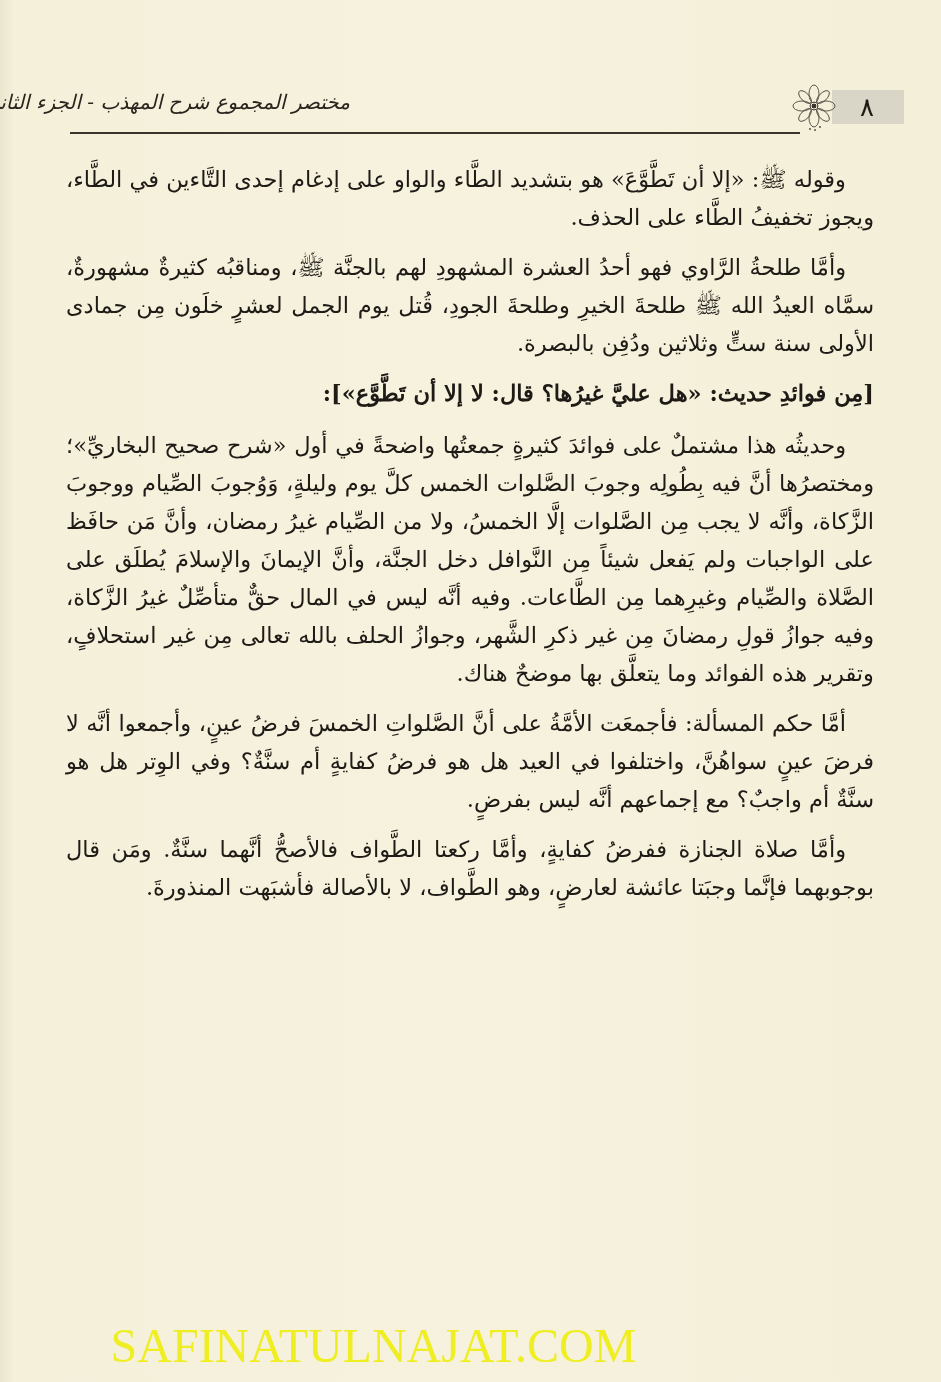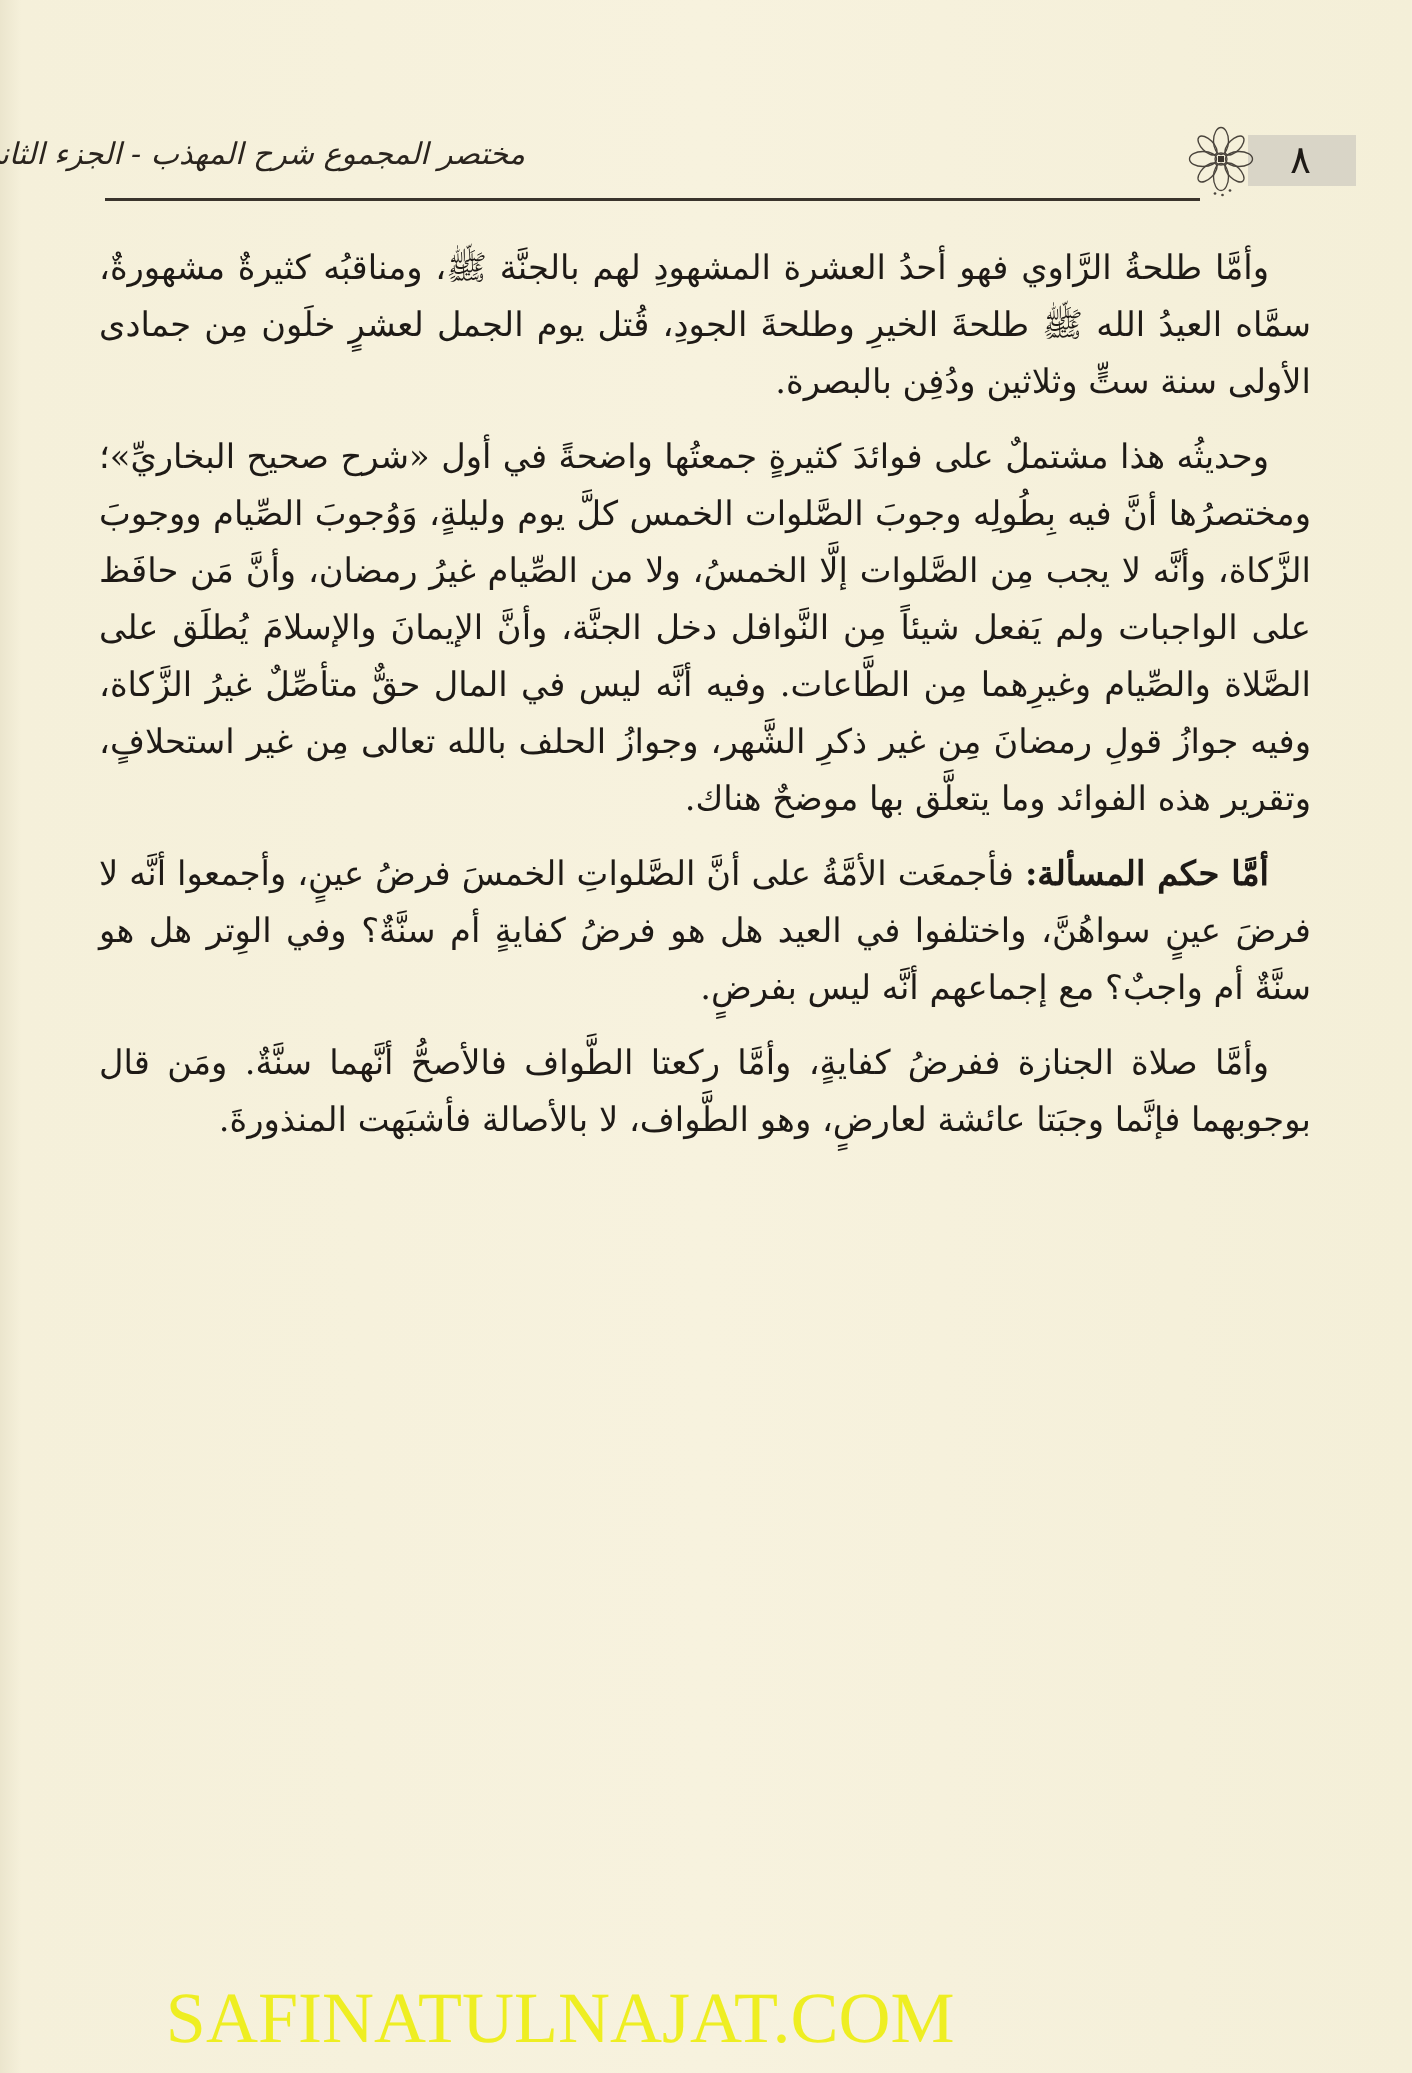--- a/index.html
+++ b/index.html
@@ -32,21 +32,21 @@
     }
     .rosette { position: absolute; left: 722px; top: 4px; width: 44px; height: 48px; }
     
     .content {
       position: absolute; left: 66px; top: 160px; width: 808px;
       direction: rtl; text-align: justify;
       font-size: 22.5px; line-height: 38px;
     }
     .para { margin: 0 0 12px 0; text-indent: 28px; }
     .heading { font-weight: bold; margin: 8px 0 14px 0; text-indent: 0; }
-    .bold { font-weight: bold; }
+    .bold { font-weight: normal; }
     .watermark {
       position: absolute; left: 0; width: 747px; top: 1318px; text-align: center;
       font-family: "Liberation Serif", serif; font-size: 48px; color: #eeee22;
       letter-spacing: 0px;
     }
   </style>
 </head>
 <body>
 
 <div class="page">
@@ -69,20 +69,22 @@
       </g>
       <rect x="20" y="20" width="4" height="4" fill="#3a342c"></rect>
       <circle cx="18" cy="45" r="0.9" fill="#4a443c"></circle>
       <circle cx="23" cy="46" r="0.9" fill="#4a443c"></circle>
       <circle cx="28" cy="43" r="0.9" fill="#4a443c"></circle>
     </svg>
     <div class="page-num">٨</div>
   </div>
 
   <div class="content">
+    <p class="para">وقوله ﷺ: «إلا أن تَطَّوَّعَ» هو بتشديد الطَّاء والواو على إدغام إحدى التَّاءين في الطَّاء، ويجوز تخفيفُ الطَّاء على الحذف.</p>
     <p class="para">وأمَّا طلحةُ الرَّاوي فهو أحدُ العشرة المشهودِ لهم بالجنَّة ﷺ، ومناقبُه كثيرةٌ مشهورةٌ، سمَّاه العيدُ الله ﷺ طلحةَ الخيرِ وطلحةَ الجودِ، قُتل يوم الجمل لعشرٍ خلَون مِن جمادى الأولى سنة ستٍّ وثلاثين ودُفِن بالبصرة.</p>
+    <p class="para heading">[مِن فوائدِ حديث: «هل عليَّ غيرُها؟ قال: لا إلا أن تَطَّوَّع»]:</p>
     <p class="para">وحديثُه هذا مشتملٌ على فوائدَ كثيرةٍ جمعتُها واضحةً في أول «شرح صحيح البخاريِّ»؛ ومختصرُها أنَّ فيه بِطُولِه وجوبَ الصَّلوات الخمس كلَّ يوم وليلةٍ، وَوُجوبَ الصِّيام ووجوبَ الزَّكاة، وأنَّه لا يجب مِن الصَّلوات إلَّا الخمسُ، ولا من الصِّيام غيرُ رمضان، وأنَّ مَن حافَظ على الواجبات ولم يَفعل شيئاً مِن النَّوافل دخل الجنَّة، وأنَّ الإيمانَ والإسلامَ يُطلَق على الصَّلاة والصِّيام وغيرِهما مِن الطَّاعات. وفيه أنَّه ليس في المال حقٌّ متأصِّلٌ غيرُ الزَّكاة، وفيه جوازُ قولِ رمضانَ مِن غير ذكرِ الشَّهر، وجوازُ الحلف بالله تعالى مِن غير استحلافٍ، وتقرير هذه الفوائد وما يتعلَّق بها موضحٌ هناك.</p>
     <p class="para"><span class="bold">أمَّا حكم المسألة:</span> <span>فأجمعَت الأمَّةُ على أنَّ الصَّلواتِ الخمسَ فرضُ عينٍ، وأجمعوا أنَّه لا فرضَ عينٍ سواهُنَّ، واختلفوا في العيد هل هو فرضُ كفايةٍ أم سنَّةٌ؟ وفي الوِتر هل هو سنَّةٌ أم واجبٌ؟ مع إجماعهم أنَّه ليس بفرضٍ.</span></p>
     <p class="para">وأمَّا صلاة الجنازة ففرضُ كفايةٍ، وأمَّا ركعتا الطَّواف فالأصحُّ أنَّهما سنَّةٌ. ومَن قال بوجوبهما فإنَّما وجبَتا عائشة لعارضٍ، وهو الطَّواف، لا بالأصالة فأشبَهت المنذورةَ.</p>
   </div>
 
   <div class="watermark">SAFINATULNAJAT.COM</div>
 </div>
 
 </body></html>

